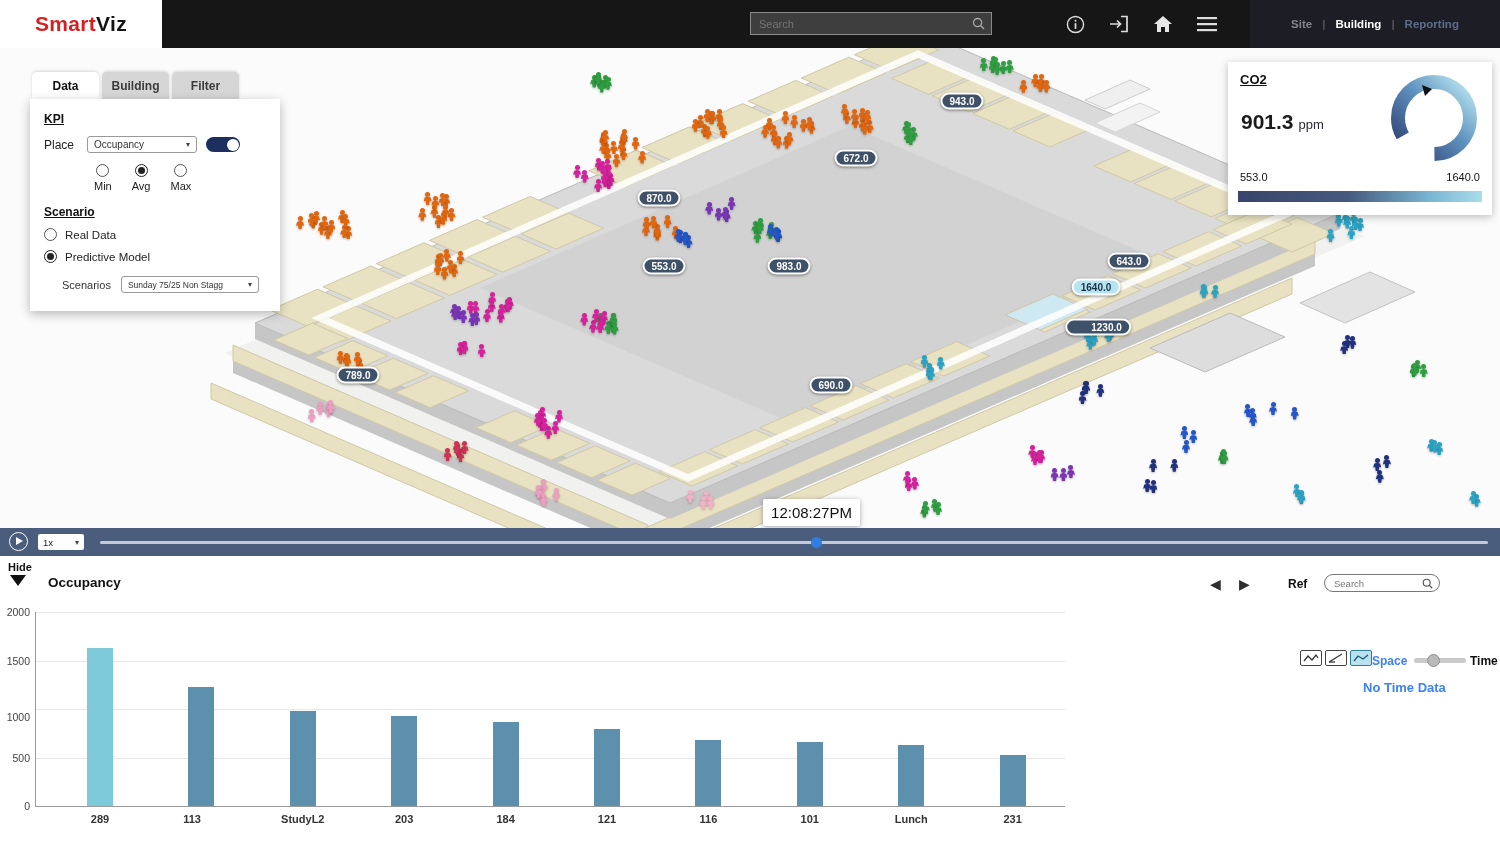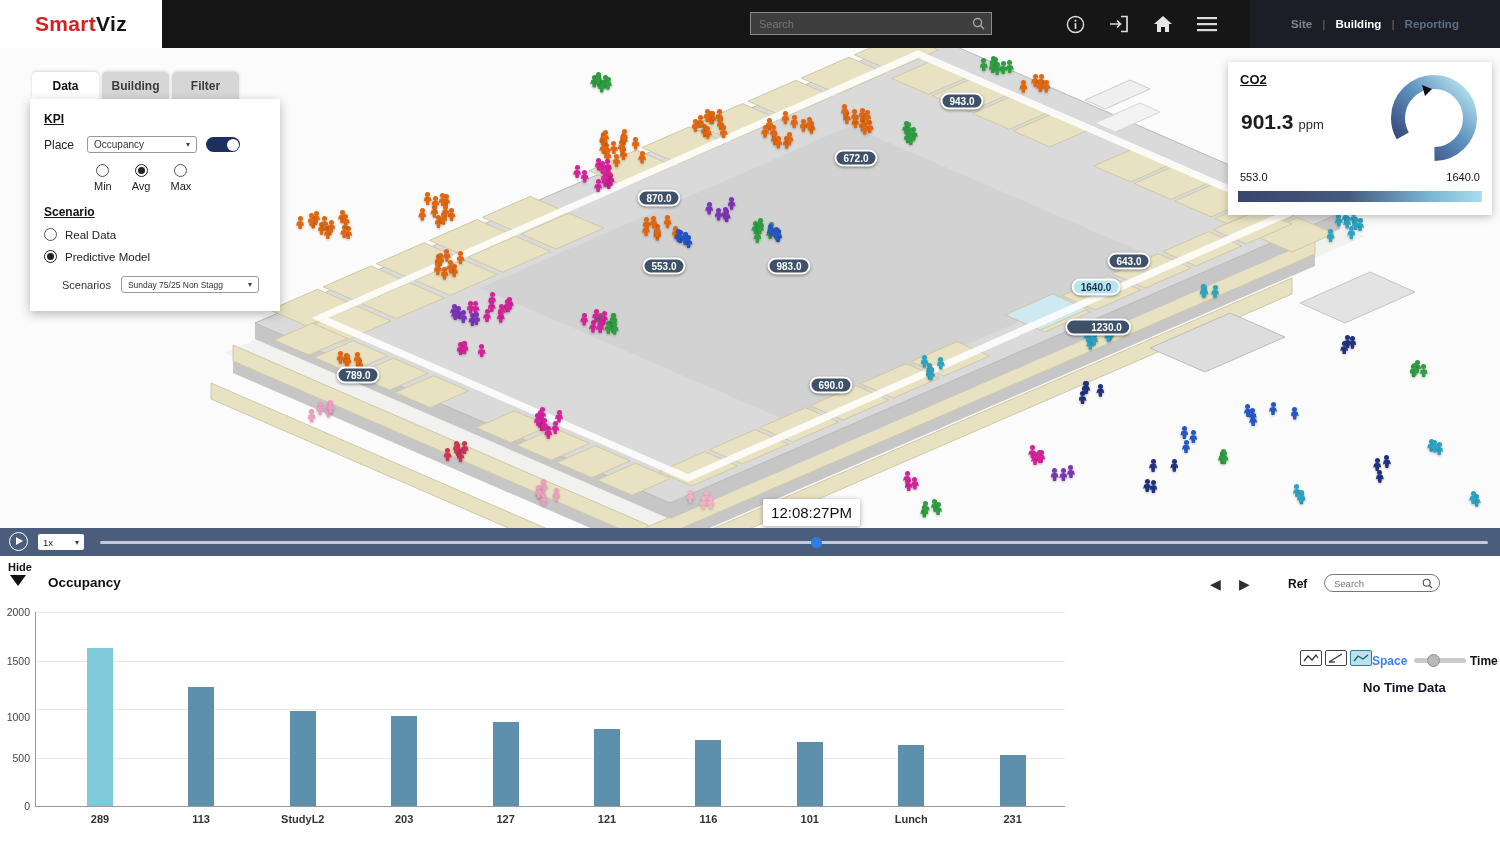--- a/index.html
+++ b/index.html
@@ -99,21 +99,21 @@
   .bsearch{position:absolute;left:1324px;top:18px;width:116px;height:18px;border:1px solid #777;border-radius:9px;display:flex;align-items:center;background:#fff}
   .bsearch input{flex:1;border:0;outline:0;font-size:9.5px;padding:0 0 0 9px;background:transparent;font-family:inherit;color:#333;min-width:0}
   .bsearch svg{margin-right:6px;flex:none}
   .chips{position:absolute;left:1300px;top:94px;display:flex;gap:3px}
   .chip{width:22px;height:16px;border:1px solid #444;border-radius:2px;background:#fff;display:flex;align-items:center;justify-content:center;cursor:pointer}
   .chip.sel{background:#b9e2ee;border-color:#2e7d96}
   .space{position:absolute;left:1372px;top:98px;font-size:12px;font-weight:bold;color:#3b82f6}
   .slider{position:absolute;left:1414px;top:102px;width:52px;height:5px;background:#cacaca;border-radius:3px;cursor:pointer}
   .sknob{position:absolute;left:13px;top:-4.5px;width:13px;height:13px;border-radius:50%;background:#b9b9b9;border:1px solid #8f8f8f;cursor:grab}
   .time{position:absolute;left:1470px;top:98px;font-size:12px;font-weight:bold;color:#111}
-  .ntd{position:absolute;left:1363px;top:124px;font-size:13px;font-weight:bold;color:#0f172a}
+  .ntd{position:absolute;left:1363px;top:124px;font-size:13px;font-weight:bold;color:#3b82f6}
 </style>
 </head>
 <body>
 
 <div id="app">
 
   <header class="topbar">
     <div class="logo">
       <span class="lg-a">Smart</span>
         <span class="lg-b">Viz</span>
@@ -612,27 +612,27 @@
         <div class="ytick" style="top: 147px; margin-top: 8px;">1000</div>
         <div class="grid" style="top: 104.5px; left: 36px; width: 1029px;"></div>
         <div class="ytick" style="top: 98.5px;">1500</div>
         <div class="grid" style="top: 56px; left: 36px; width: 1029px;"></div>
         <div class="ytick" style="top: 50px;">2000</div>
         <div class="yaxis"></div>
         <div class="xaxis"></div>
         <div class="bar" style="left: 87px; top: 91.89px; height: 158.11px; background: rgb(126, 201, 218);"></div>
         <div class="cat" style="left: 60px;">289</div>
         <div class="bar" style="left: 188.4px; top: 130.69px; height: 119.31px; background: rgb(93, 144, 173);"></div>
-        <div class="cat" style="left: 161px;">113</div>
+        <div class="cat" style="left: 152px;">113</div>
         <div class="bar" style="left: 289.8px; top: 154.94px; height: 95.06px; background: rgb(93, 144, 173);"></div>
         <div class="cat" style="left: 262.8px;">StudyL2</div>
         <div class="bar" style="left: 391.2px; top: 159.79px; height: 90.21px; background: rgb(93, 144, 173);"></div>
         <div class="cat" style="left: 364.2px;">203</div>
         <div class="bar" style="left: 492.6px; top: 165.61px; height: 84.39px; background: rgb(93, 144, 173);"></div>
-        <div class="cat" style="left: 465.6px;">127</div>
+        <div class="cat" style="left: 465.6px;">184</div>
         <div class="bar" style="left: 594px; top: 173.37px; height: 76.63px; background: rgb(93, 144, 173);"></div>
         <div class="cat" style="left: 567px;">121</div>
         <div class="bar" style="left: 695.4px; top: 184.04px; height: 65.96px; background: rgb(93, 144, 173);"></div>
         <div class="cat" style="left: 668.4px;">116</div>
         <div class="bar" style="left: 796.8px; top: 185.98px; height: 64.02px; background: rgb(93, 144, 173);"></div>
         <div class="cat" style="left: 769.8px;">101</div>
         <div class="bar" style="left: 898.2px; top: 188.89px; height: 61.11px; background: rgb(93, 144, 173);"></div>
         <div class="cat" style="left: 871.2px;">Lunch</div>
         <div class="bar" style="left: 999.6px; top: 198.59px; height: 51.41px; background: rgb(93, 144, 173);"></div>
         <div class="cat" style="left: 972.6px;">231</div>

